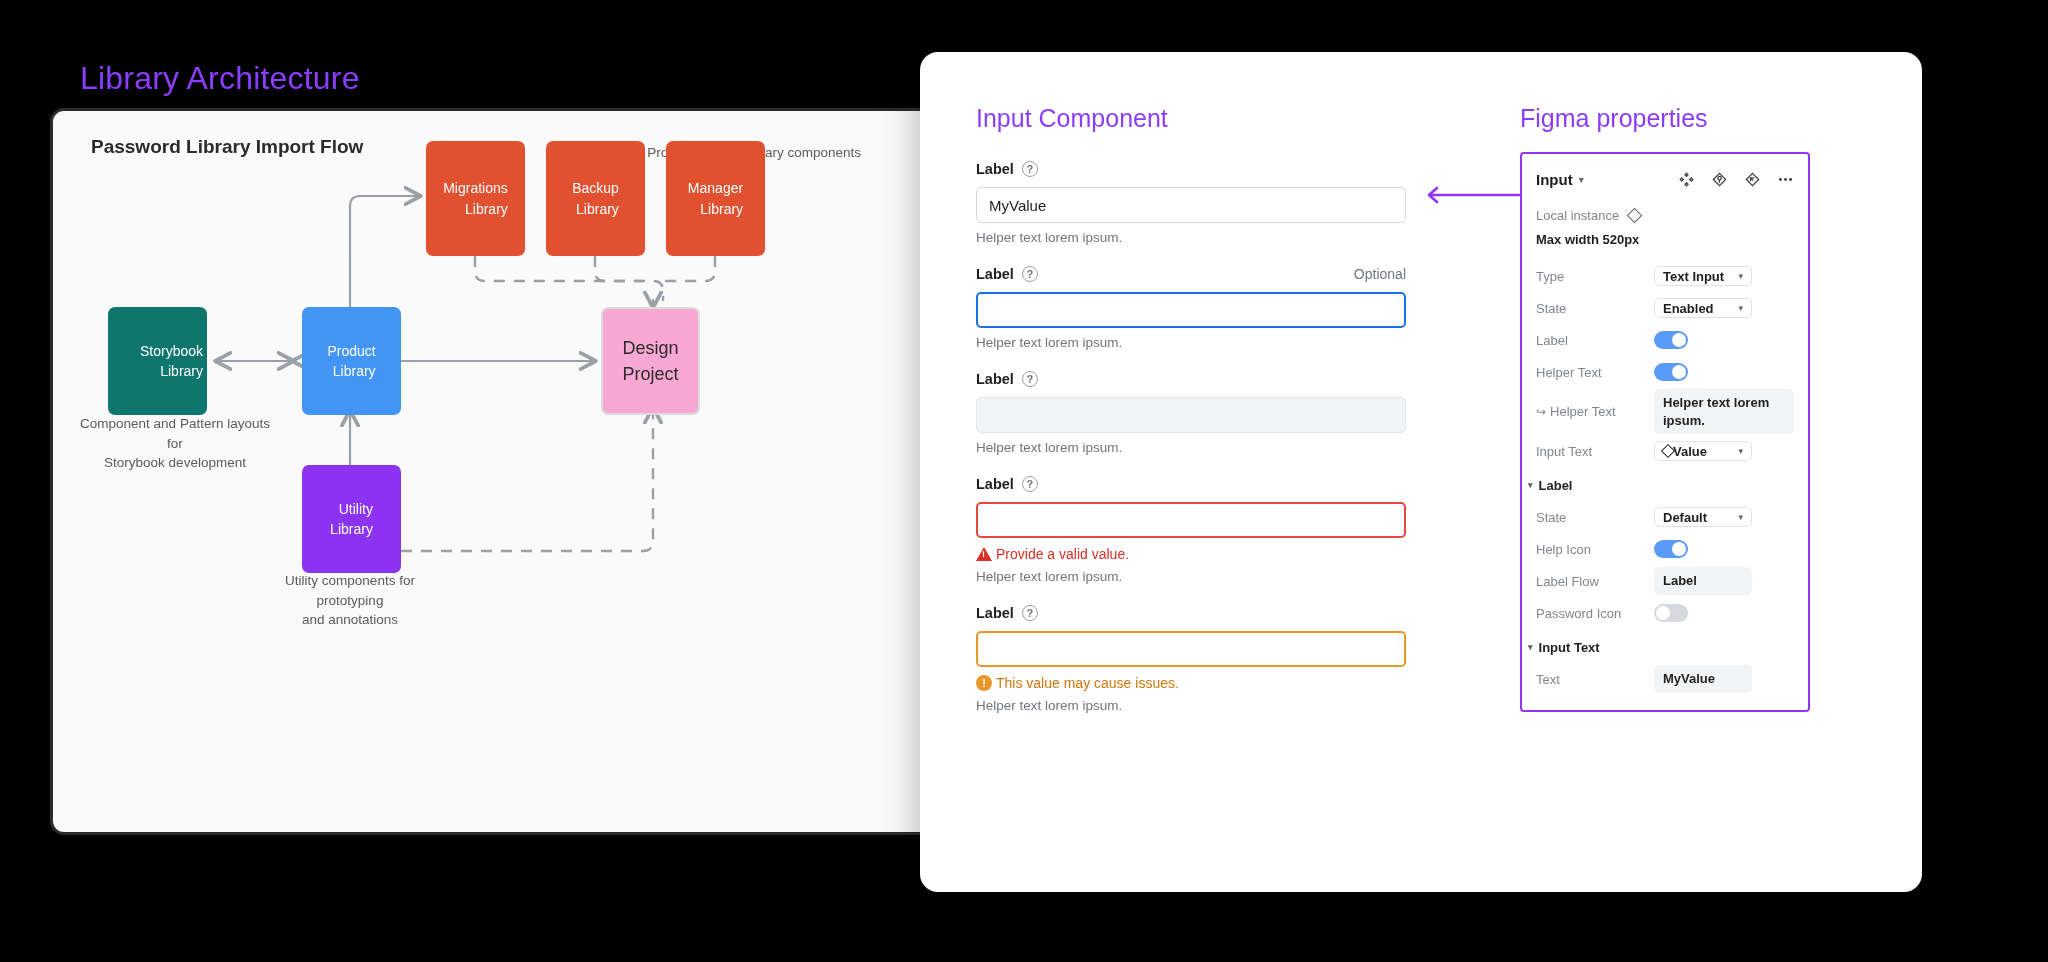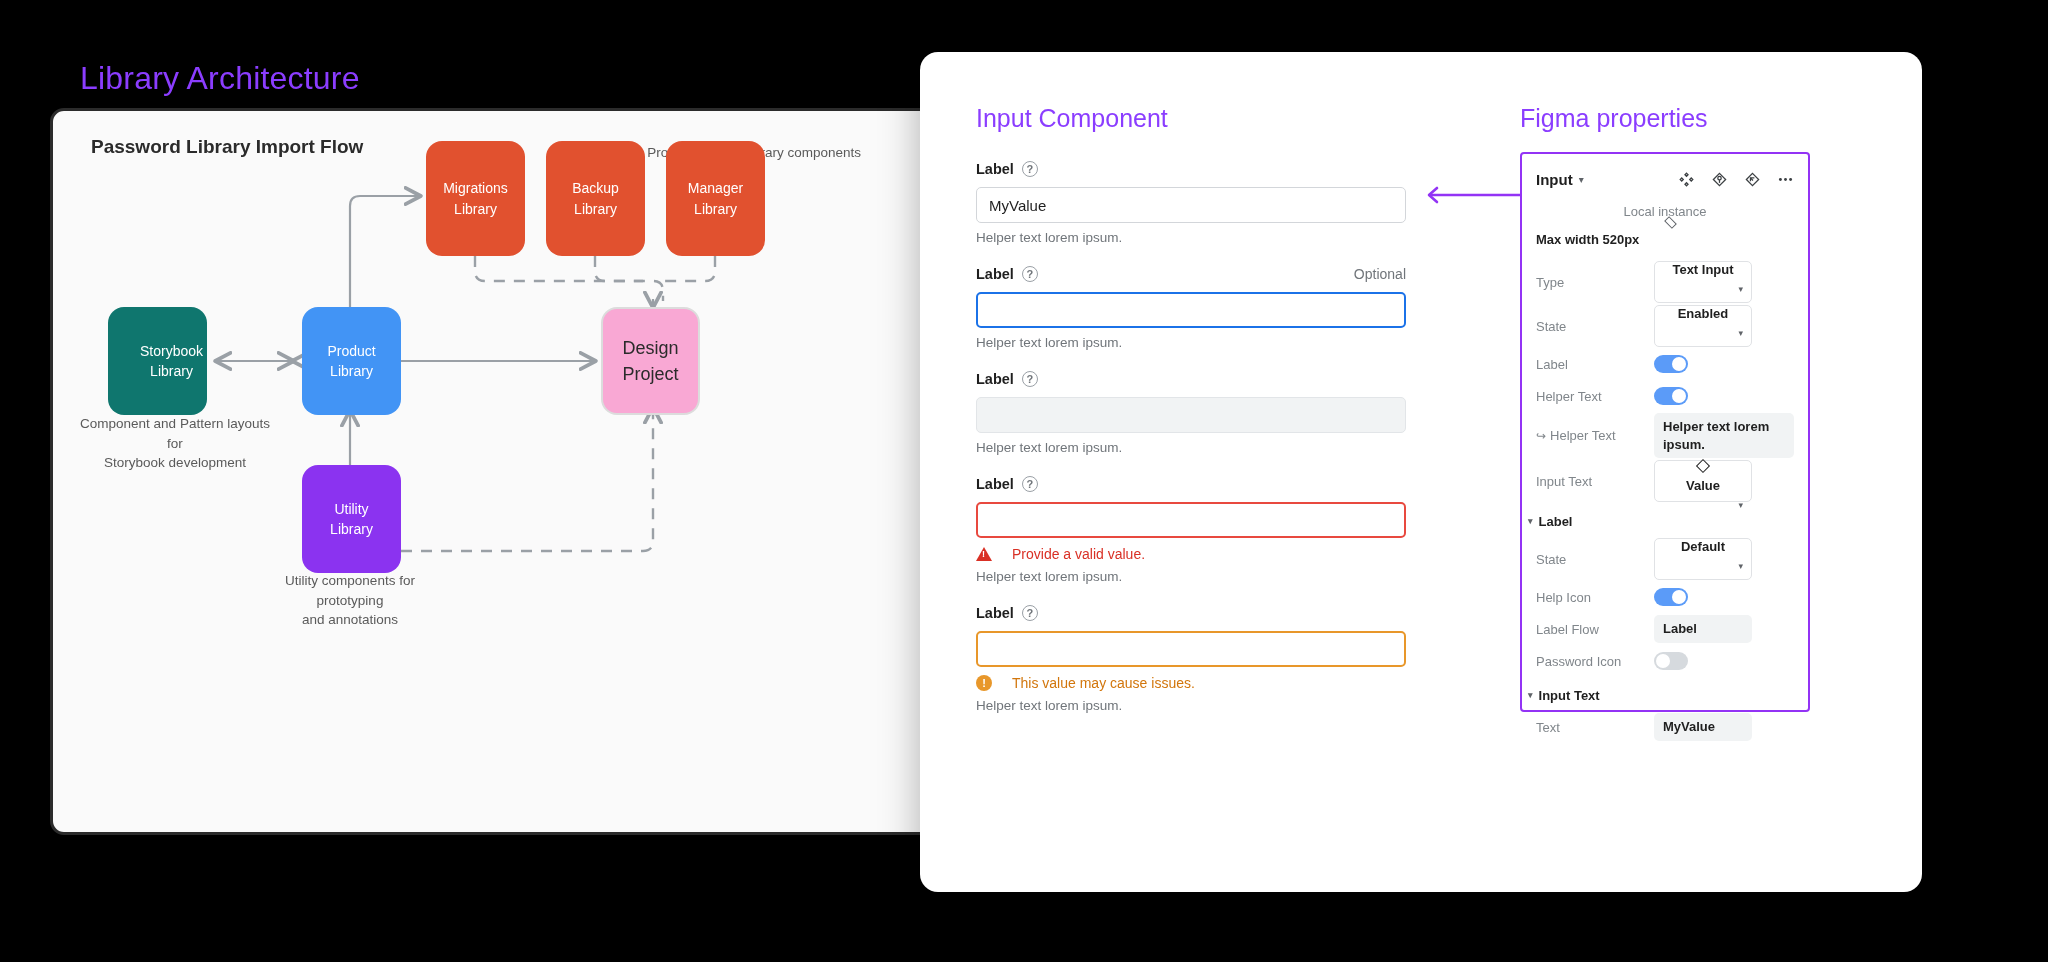--- a/index.html
+++ b/index.html
@@ -26,23 +26,23 @@
   }
   .diagram-title {
     position: absolute; left: 38px; top: 25px;
     font-size: 19px; font-weight: 600; color: #2b2b2b;
   }
   .caption-note {
     position: absolute; font-size: 13.5px; color: #5a5a5a; line-height: 1.45;
     white-space: pre-line;
   }
   .node {
-    position: absolute; border-radius: 16px;
+    position: absolute; border-radius: 7px;
     display: flex; align-items: center; justify-content: center;
-    text-align: center; color: #ffffff;
+    text-align: right; color: #ffffff;
     font-size: 14px; line-height: 1.45; white-space: pre-line;
   }
   .node.green  { background: #0f766e; padding-left: 28px; }
   .node.blue   { background: #4294F5; }
   .node.purple { background: #8B33F0; }
   .node.orange { background: #E1512F; }
   .node.plain  {
     background: #f9a8d4; border: 2px solid #DCDCDC;
     color: #2b2b2b; font-size: 18px;
   }
@@ -77,21 +77,21 @@
     width: 100%; height: 36px; border-radius: 5px;
     border: 1.5px solid #D3D6DA; background: #fff;
     font-size: 15px; color: #1f1f1f; padding: 0 12px;
     font-family: "Liberation Sans", sans-serif;
   }
   .inp.focused  { border: 2.2px solid #1B72E8; }
   .inp.disabled { background: #F1F3F4; border-color: #E2E5E8; }
   .inp.error    { border: 2.2px solid #E8493F; }
   .inp.warn     { border: 2.2px solid #E8972A; }
   .helper { font-size: 13.5px; color: #70757a; margin-top: 7px; }
-  .msg-row { display: flex; align-items: center; margin-top: 8px; gap: 20px; }
+  .msg-row { display: flex; align-items: center; margin-top: 8px; gap: 4px; }
   .msg-txt { font-size: 14px; }
   .msg-txt.err  { color: #D93025; }
   .msg-txt.warn { color: #D2760C; }
   .tri-icon {
     width: 0; height: 0; border-left: 8px solid transparent;
     border-right: 8px solid transparent; border-bottom: 14px solid #D93025;
     position: relative;
   }
   .tri-icon::after {
     content: "!"; position: absolute; left: -2px; top: 3px;
@@ -111,39 +111,39 @@
     position: absolute; left: 600px; top: 100px;
     width: 290px; height: 560px;
     border: 2.5px solid #9333F5; border-radius: 4px; background: #fff;
     padding: 12px 14px;
   }
   .fp-head { display: flex; align-items: center; height: 26px; margin-bottom: 12px; }
   .fp-name { font-size: 15px; font-weight: 700; color: #1f1f1f; }
   .chev { margin-left: 6px; font-size: 10px; color: #5f6368; }
   .fp-icons { margin-left: auto; display: flex; align-items: center; gap: 16px; }
   .fp-icon { width: 17px; height: 17px; color: #3c4043; display: block; }
-  .fp-sub { display: flex; align-items: center; height: 22px; margin-bottom: 6px; flex-direction: column; }
+  .fp-sub { display: flex; align-items: center; height: 22px; margin-bottom: 6px; }
   .fp-sub-txt { font-size: 13px; color: #80868b; }
   .diamond-sm {
     width: 11px; height: 11px; border: 1.4px solid #5f6368;
     transform: rotate(45deg); margin-left: 10px;
   }
   .fp-maxw { font-size: 13px; font-weight: 700; color: #1f1f1f; margin-bottom: 14px; }
   .fp-row { display: flex; align-items: center; min-height: 30px; margin-bottom: 2px; }
   .fp-key { font-size: 13px; color: #80868b; width: 118px; flex: 0 0 118px; }
   .fp-group {
     font-size: 13px; font-weight: 700; color: #1f1f1f;
     display: flex; align-items: center; min-height: 30px; margin: 4px 0 2px -8px;
   }
   .grp-chev { font-size: 9px; color: #5f6368; margin-right: 6px; }
   .fp-select {
-    min-width: 98px; height: 42px; border-radius: 5px;
+    min-width: 98px; height: 20px; border-radius: 5px;
     border: 1px solid #E0E2E5; background: #fff;
-    display: flex; align-items: center; padding: 0 8px; gap: 7px;
-    font-size: 13px; font-weight: 700; color: #1f1f1f; flex-direction: column;
+    display: flex; align-items: center; padding: 0 8px; 
+    font-size: 13px; font-weight: 700; color: #1f1f1f;
   }
   .fp-select .sc { margin-left: auto; font-size: 9px; color: #5f6368; font-weight: 400; }
   .fp-select .dmd {
     width: 10px; height: 10px; border: 1.4px solid #1f1f1f;
     transform: rotate(45deg); flex: 0 0 10px;
   }
   .fp-value {
     min-width: 98px; border-radius: 5px; background: #F1F3F4;
     padding: 5px 9px; font-size: 13px; font-weight: 700; color: #1f1f1f;
     line-height: 1.35;

